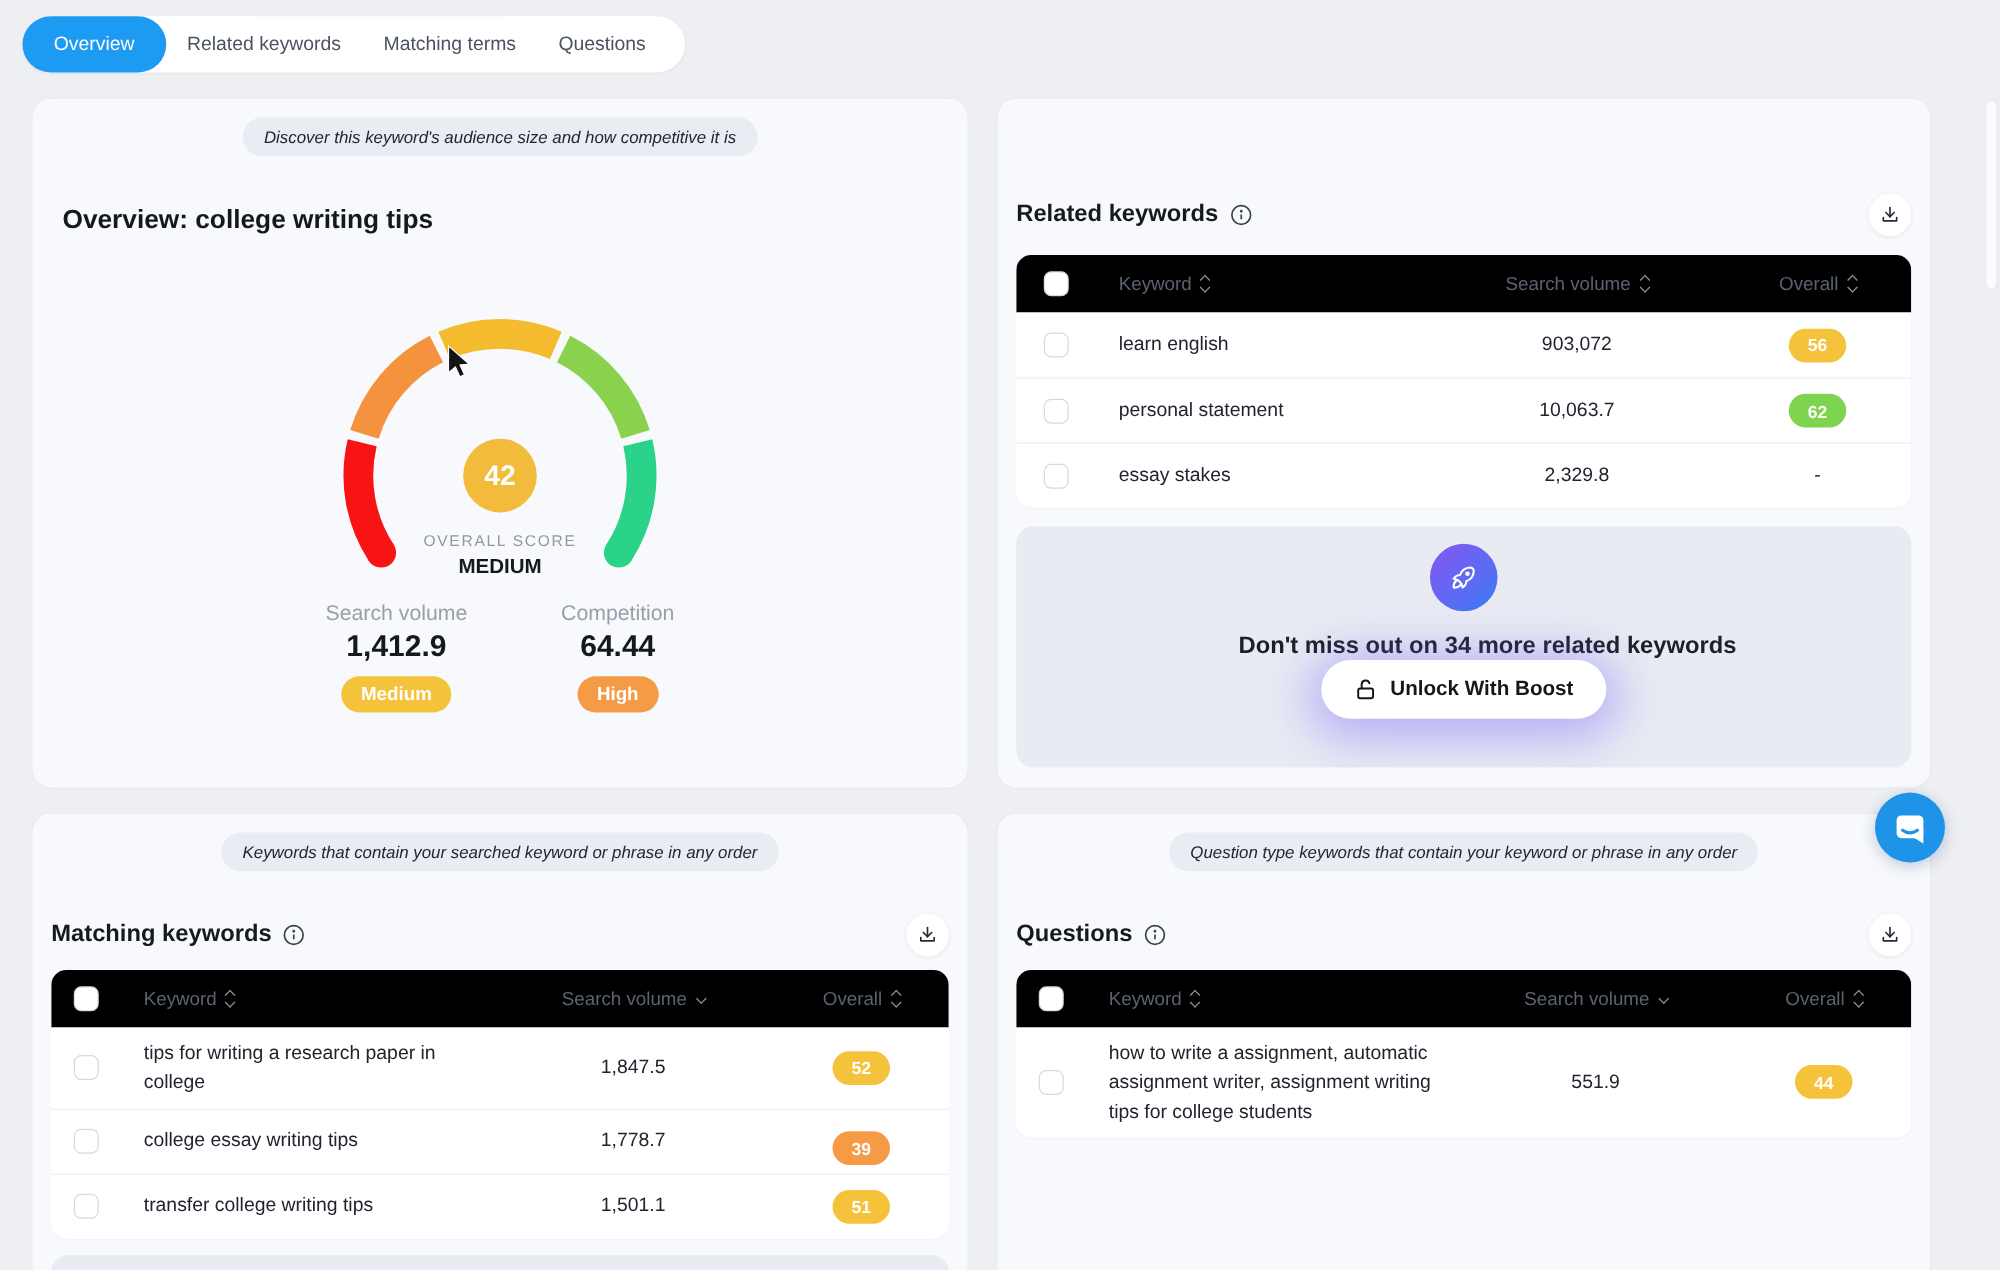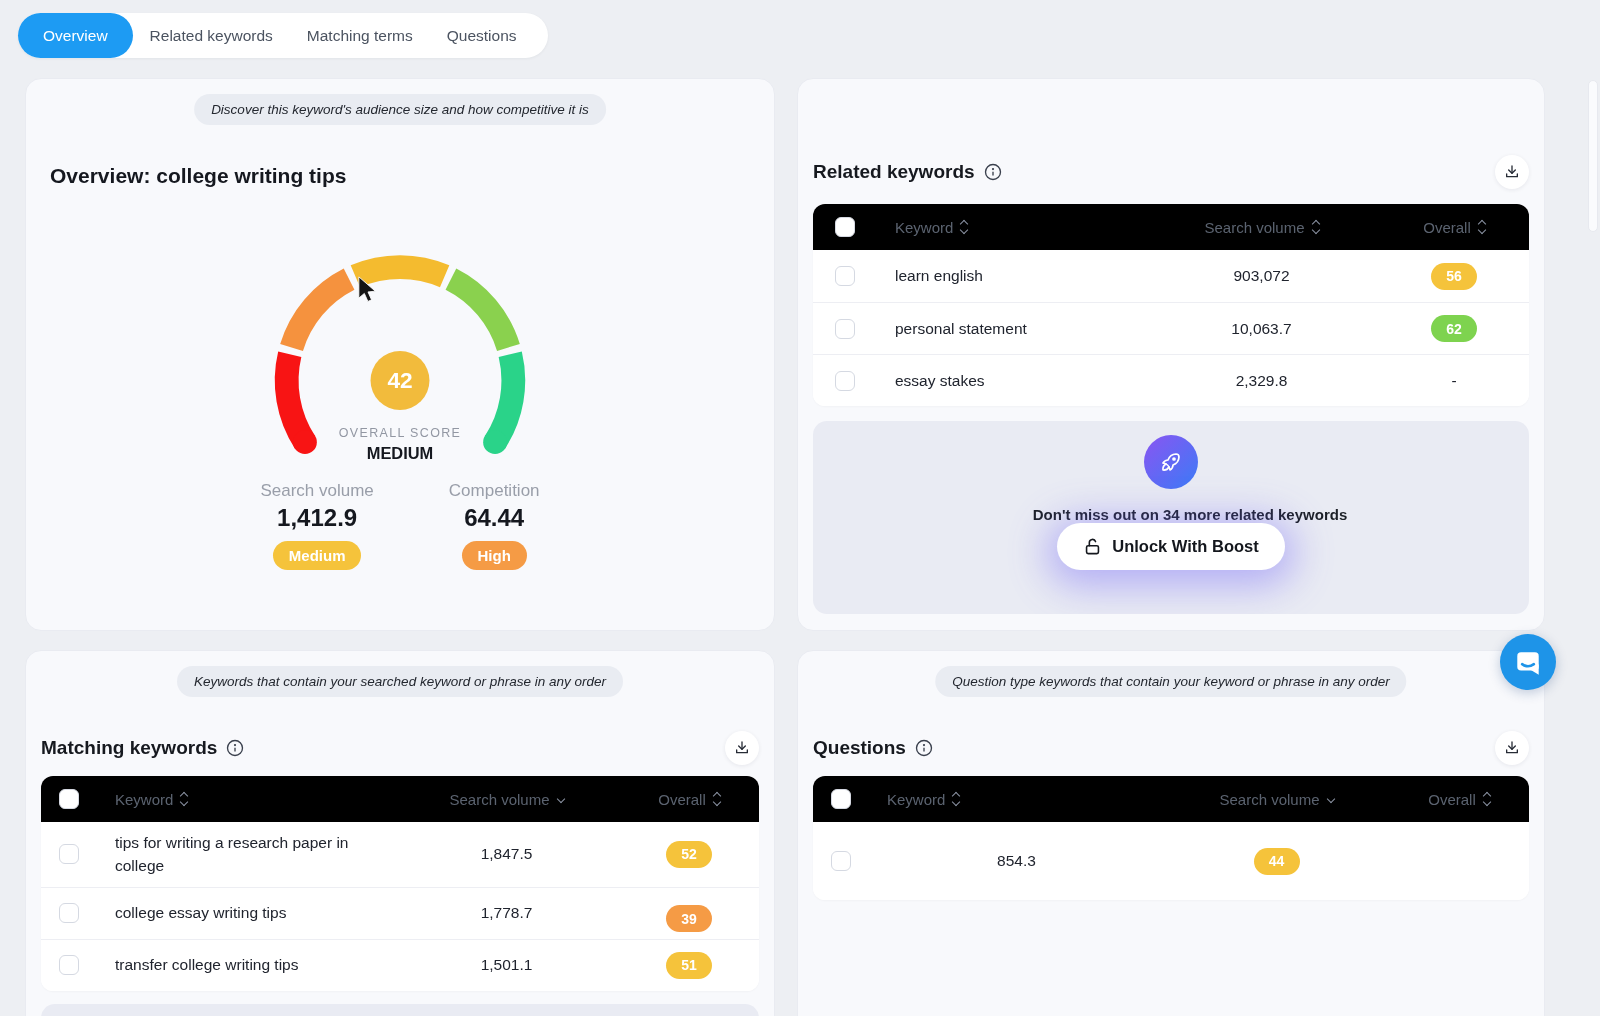--- a/index.html
+++ b/index.html
@@ -95,21 +95,21 @@
   
   .boost {
     position:absolute; left:15px; right:15px; top:342px; height:193px;
     background:#e9ebf3; border-radius:14px; text-align:center; overflow:hidden;
   }
   .rocket-circle {
     width:54px; height:54px; border-radius:50%; margin:14px auto 0;
     background:linear-gradient(135deg,#8a55f2,#3b7bf6);
     display:flex; align-items:center; justify-content:center;
   }
-  .boost-msg { margin-top:17px; font-size:15px; font-weight:700; color:#1c2027;margin-left:38px; }
+  .boost-msg { margin-top:17px; font-size:19px; font-weight:700; color:#1c2027;margin-left:38px; }
   .unlock-btn {
     display:inline-flex; align-items:center; gap:10px;
     background:#fff; border:none; border-radius:24px; height:47px; padding:0 26px;
     font-family:inherit; font-size:16.5px; font-weight:700; color:#14171d; cursor:pointer;
     box-shadow:0 6px 38px 10px rgba(106,90,249,.42);
   }
   .boost-stub {
     position:absolute; left:15px; right:15px; top:353px; height:90px;
     background:#e9ebf3; border-radius:14px;
   }
@@ -382,21 +382,22 @@
         <span>Overall</span>
         <span class="sort">
             <i class="chev up"></i>
             <i class="chev down"></i>
           </span>
       </div>
     </div>
     <div class="tbody">
       <div class="tr g-mat" style="min-height:78px">
         <div class="cb"></div>
-        <div class="cell-num">854.3</div>
+        <div class="cell-kw" style="max-width:310px">how to write a assignment, automatic assignment writer, assignment writing tips for college students</div>
+        <div class="cell-num">551.9</div>
         <div class="cell-ov">
             <span class="ov-badge bg-yellow">44</span>
           </div>
       </div>
     </div>
   </div>
 </section>
 
 <button class="chat-fab">
   <svg width="30" height="30" viewBox="-14 -14 28 28">

